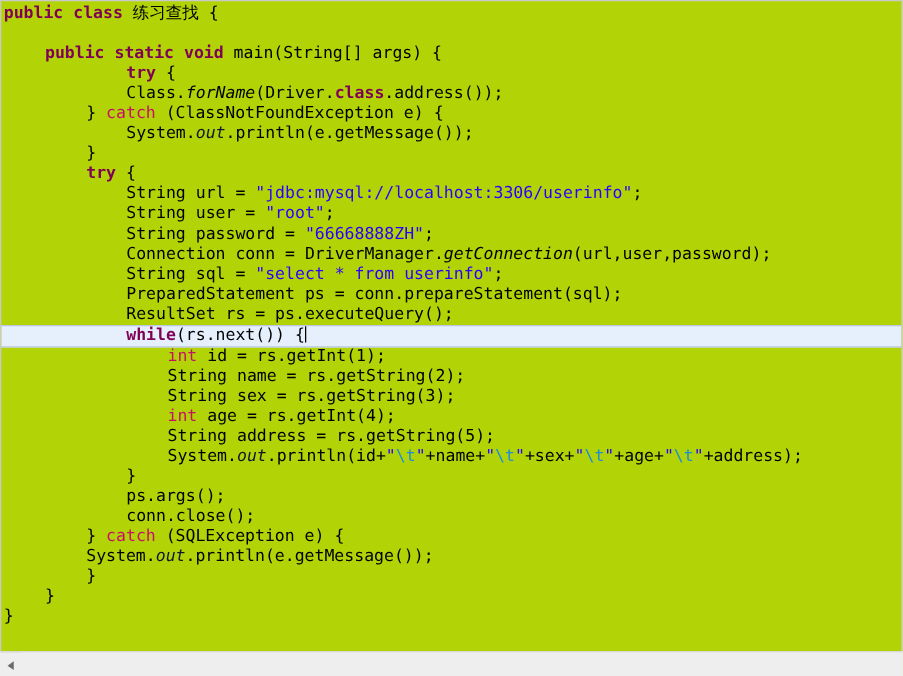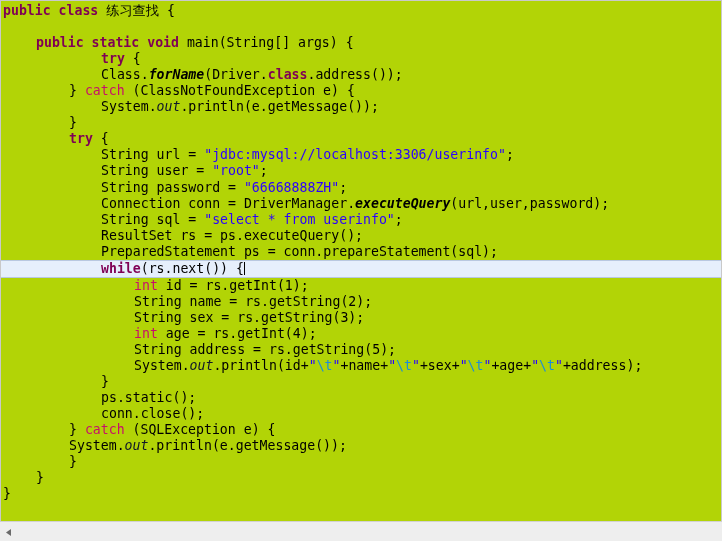--- a/index.html
+++ b/index.html
@@ -55,21 +55,21 @@
     border-top: 1px solid #b9c8e0;
     border-bottom: 1px solid #b9c8e0;
     height: 18px;
     line-height: 16px;
   }
   
   .kw      { color: #7f0055; font-weight: bold; }
   .kw2     { color: #c7106a; font-weight: normal; }
   .str     { color: #2a00ff; }
   .esc     { color: #1d8ed6; }
-  .stat    { font-style: italic; font-weight: bold; }
+  .stat    { font-style: italic; }
   .stat-b  { color: #0f172a; font-style: italic; }
   .plain   { color: #000000; }
 
   
   .caret {
     display: inline-block;
     width: 1px;
     height: 13px;
     background: #000;
     vertical-align: -2px;
@@ -120,33 +120,33 @@
         <div class="line"><span style="display: inline-block; width: 33px;"></span><span class="kw">public</span><span class="plain"> </span><span class="kw">static</span><span class="plain"> </span><span class="kw">void</span><span class="plain"> main(String[] args) {</span></div>
         <div class="line"><span style="display: inline-block; width: 98px;"></span><span class="kw">try</span><span class="plain"> {</span></div>
         <div class="line"><span style="display: inline-block; width: 98px;"></span><span class="plain">Class.</span><span class="stat">forName</span><span class="plain">(Driver.</span><span class="kw">class</span><span class="plain">.address());</span></div>
         <div class="line"><span style="display: inline-block; width: 66px;"></span><span class="plain">} </span><span class="kw2">catch</span><span class="plain"> (ClassNotFoundException e) {</span></div>
         <div class="line"><span style="display: inline-block; width: 98px;"></span><span class="plain">System.</span><span class="stat-b">out</span><span class="plain">.println(e.getMessage());</span></div>
         <div class="line"><span style="display: inline-block; width: 66px;"></span><span class="plain">}</span></div>
         <div class="line"><span style="display: inline-block; width: 66px;"></span><span class="kw">try</span><span class="plain"> {</span></div>
         <div class="line"><span style="display: inline-block; width: 98px;"></span><span class="plain">String url = </span><span class="str">"jdbc:mysql://localhost:3306/userinfo"</span><span class="plain">;</span></div>
         <div class="line"><span style="display: inline-block; width: 98px;"></span><span class="plain">String user = </span><span class="str">"root"</span><span class="plain">;</span></div>
         <div class="line"><span style="display: inline-block; width: 98px;"></span><span class="plain">String password = </span><span class="str">"66668888ZH"</span><span class="plain">;</span></div>
-        <div class="line"><span style="display: inline-block; width: 98px;"></span><span class="plain">Connection conn = DriverManager.</span><span class="stat">executeQuery</span><span class="plain">(url,user,password);</span></div>
+        <div class="line"><span style="display: inline-block; width: 98px;"></span><span class="plain">Connection conn = DriverManager.</span><span class="stat">getConnection</span><span class="plain">(url,user,password);</span></div>
         <div class="line"><span style="display: inline-block; width: 98px;"></span><span class="plain">String sql = </span><span class="str">"select * from userinfo"</span><span class="plain">;</span></div>
+        <div class="line"><span style="display: inline-block; width: 98px;"></span><span class="plain">PreparedStatement ps = conn.prepareStatement(sql);</span></div>
         <div class="line"><span style="display: inline-block; width: 98px;"></span><span class="plain">ResultSet rs = ps.executeQuery();</span></div>
-        <div class="line"><span style="display: inline-block; width: 98px;"></span><span class="plain">PreparedStatement ps = conn.prepareStatement(sql);</span></div>
         <div class="line current"><span style="display: inline-block; width: 98px;"></span><span class="kw">while</span><span class="plain">(rs.next()) {</span><span class="caret"></span></div>
         <div class="line"><span style="display: inline-block; width: 131px;"></span><span class="kw2">int</span><span class="plain"> id = rs.getInt(1);</span></div>
         <div class="line"><span style="display: inline-block; width: 131px;"></span><span class="plain">String name = rs.getString(2);</span></div>
         <div class="line"><span style="display: inline-block; width: 131px;"></span><span class="plain">String sex = rs.getString(3);</span></div>
         <div class="line"><span style="display: inline-block; width: 131px;"></span><span class="kw2">int</span><span class="plain"> age = rs.getInt(4);</span></div>
         <div class="line"><span style="display: inline-block; width: 131px;"></span><span class="plain">String address = rs.getString(5);</span></div>
         <div class="line"><span style="display: inline-block; width: 131px;"></span><span class="plain">System.</span><span class="stat-b">out</span><span class="plain">.println(id+</span><span class="str">"</span><span class="esc">\t</span><span class="str">"</span><span class="plain">+name+</span><span class="str">"</span><span class="esc">\t</span><span class="str">"</span><span class="plain">+sex+</span><span class="str">"</span><span class="esc">\t</span><span class="str">"</span><span class="plain">+age+</span><span class="str">"</span><span class="esc">\t</span><span class="str">"</span><span class="plain">+address);</span></div>
         <div class="line"><span style="display: inline-block; width: 98px;"></span><span class="plain">}</span></div>
-        <div class="line"><span style="display: inline-block; width: 98px;"></span><span class="plain">ps.static();</span></div>
+        <div class="line"><span style="display: inline-block; width: 98px;"></span><span class="plain">ps.args();</span></div>
         <div class="line"><span style="display: inline-block; width: 98px;"></span><span class="plain">conn.close();</span></div>
         <div class="line"><span style="display: inline-block; width: 66px;"></span><span class="plain">} </span><span class="kw2">catch</span><span class="plain"> (SQLException e) {</span></div>
         <div class="line"><span style="display: inline-block; width: 66px;"></span><span class="plain">System.</span><span class="stat-b">out</span><span class="plain">.println(e.getMessage());</span></div>
         <div class="line"><span style="display: inline-block; width: 66px;"></span><span class="plain">}</span></div>
         <div class="line"><span style="display: inline-block; width: 33px;"></span><span class="plain">}</span></div>
         <div class="line"><span class="plain">}</span></div>
       </div>
   </div>
 
   <div id="hscrollbar">

